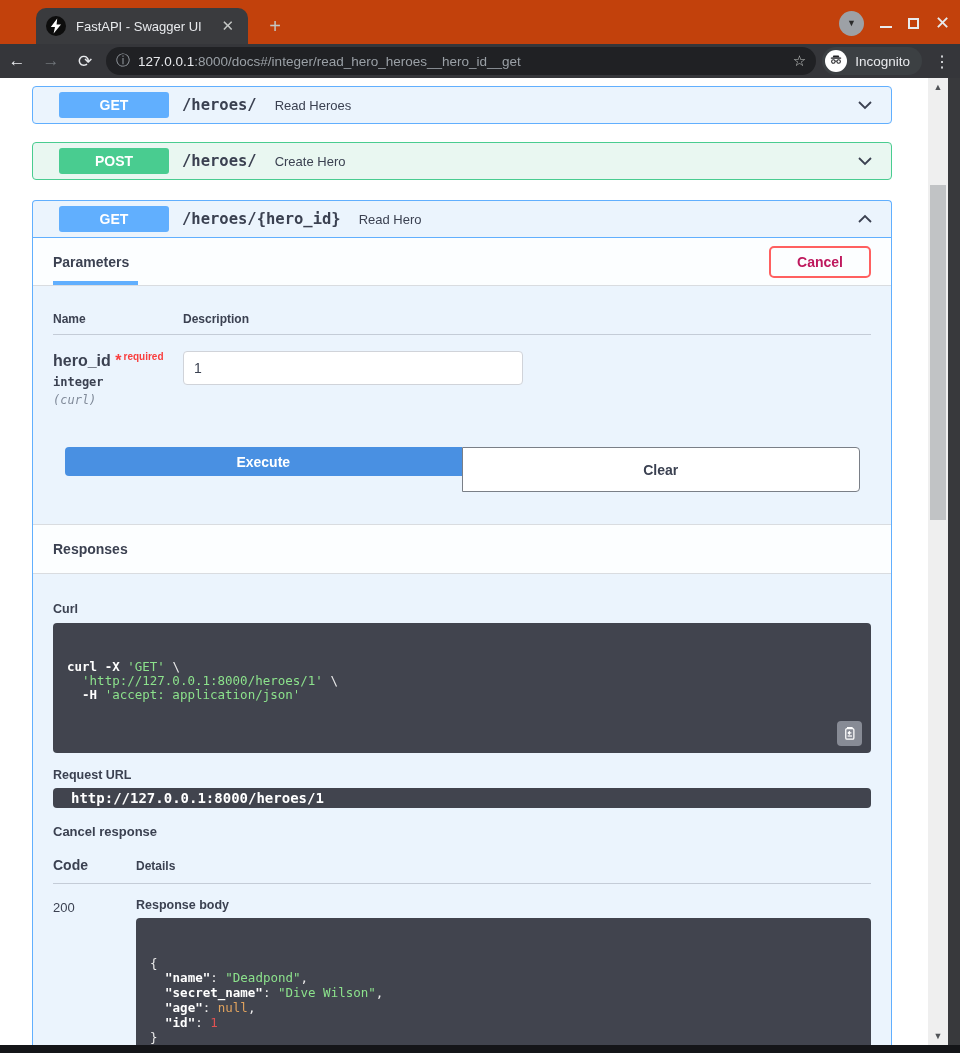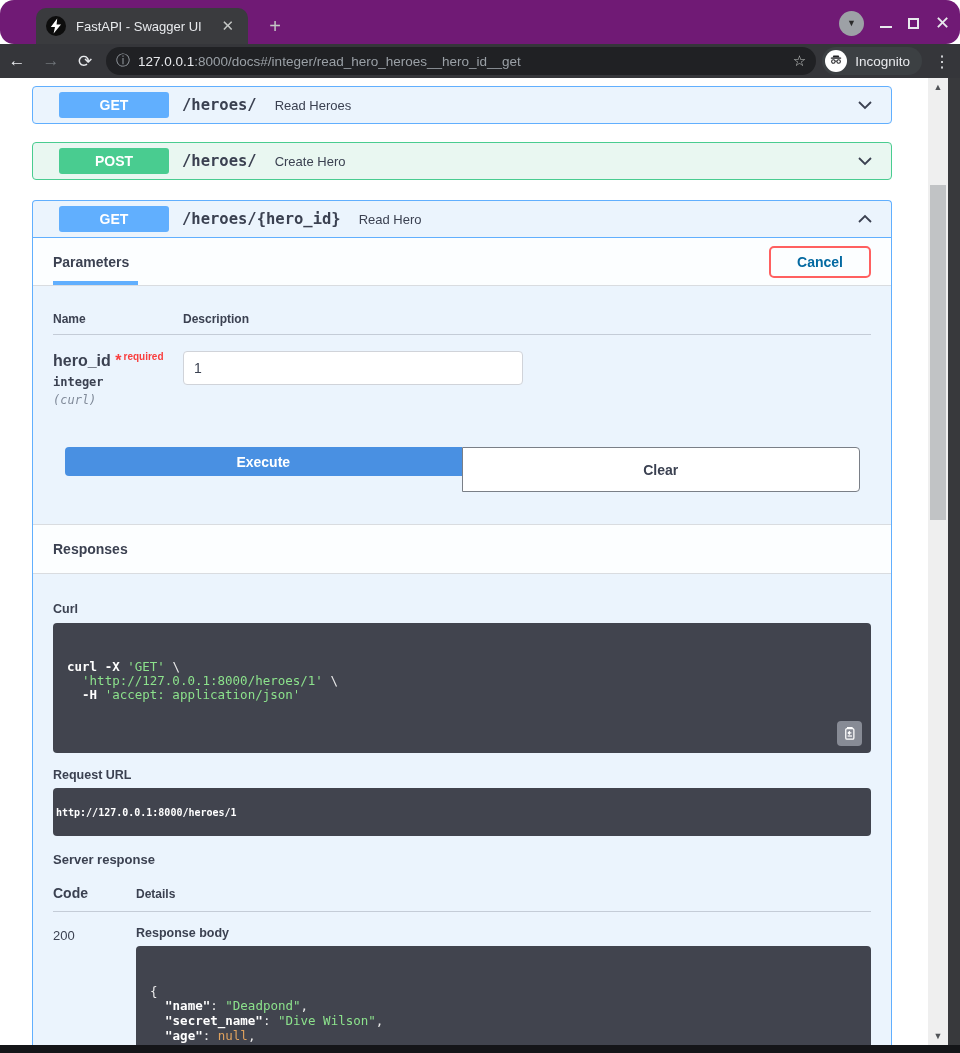--- a/index.html
+++ b/index.html
@@ -1,20 +1,20 @@
 <!DOCTYPE html>
 <html><head>
 <meta charset="utf-8">
 <style>
   * { margin:0; padding:0; box-sizing:border-box; }
   html,body { width:960px; height:1053px; }
   body { font-family:"Liberation Sans", sans-serif; position:relative; width:960px; height:1053px; background:#fff; overflow:hidden; }
 
   
-  .titlebar { position:absolute; left:0; top:0; width:960px; height:44px; background:#701a75;border-radius:14px; }
+  .titlebar { position:absolute; left:0; top:0; width:960px; height:44px; background:#c2410c; }
   .tab { position:absolute; left:36px; top:8px; width:212px; height:36px; background:#3a3b3e; border-radius:10px 10px 0 0; display:flex; align-items:center; padding:0 10px; }
   .tab-favicon { width:20px; height:20px; margin-right:10px; flex:0 0 auto; }
   .tab-title { color:#e8eaed; font-size:13px; white-space:nowrap; overflow:hidden; flex:1; }
   .tab-close { color:#c4c7c5; font-size:15px; padding:0 4px; cursor:default; }
   .newtab-btn { position:absolute; left:262px; top:14px; width:26px; height:26px; color:#c4c7c5; font-size:20px; line-height:24px; text-align:center; }
   .win-controls { position:absolute; right:10px; top:10px; height:26px; display:flex; align-items:center; gap:16px; }
   .circle-menu-btn { width:25px; height:25px; border-radius:50%; background:#9da1a6; display:flex; align-items:center; justify-content:center; color:#2b2b2b; font-size:11px; }
   .win-min { width:12px; height:2px; background:#e8eaed; margin-top:8px; }
   .win-max { width:11px; height:11px; border:2px solid #e8eaed; }
   .win-close { color:#e8eaed; font-size:18px; line-height:18px; }
@@ -55,21 +55,21 @@
   .method-badge { width:110px; height:26px; border-radius:3px; color:#fff; font-weight:bold; font-size:14px; display:flex; align-items:center; justify-content:center; flex:0 0 auto;margin-left:16px; }
   .method-badge.get { background:#61affe; }
   .method-badge.post { background:#49cc90; }
   .op-path { font-family:"DejaVu Sans Mono","Liberation Mono",monospace; font-weight:bold; font-size:15.5px; color:#3b4151; margin-left:13px;text-align:right; }
   .op-desc { font-size:13px; color:#3b4151; margin-left:18px; }
   .chevron { margin-left:auto; padding:0 6px; display:flex; align-items:center; }
 
   .section-header { position:relative; height:48px; background:rgba(255,255,255,.85); display:flex; align-items:center; padding:0 20px; border-bottom:1px solid rgba(59,65,81,.18); }
   .section-title { font-size:14px; font-weight:bold; color:#3b4151; }
   .tab-underline { position:absolute; left:20px; bottom:0; width:85px; height:4px; background:#61affe; }
-  .cancel-btn { margin-left:auto; border:2px solid #ff6060; color:#0369a1; background:transparent; border-radius:5px; font-weight:bold; font-size:14px; padding:6px 26px; font-family:inherit; }
+  .cancel-btn { margin-left:auto; border:2px solid #ff6060; color:#be185d; background:transparent; border-radius:5px; font-weight:bold; font-size:14px; padding:6px 26px; font-family:inherit; }
 
   .params-table { padding:26px 20px 0 20px; }
   .pt-headrow { display:flex; padding-bottom:8px; border-bottom:1px solid rgba(59,65,81,.22); }
   .pt-col-name { width:130px; flex:0 0 auto; }
   .pt-head { font-size:12px; font-weight:bold; color:#3b4151; }
   .pt-row { display:flex; padding-top:16px; min-height:112px; }
   .param-name { font-size:16px; font-weight:bold; color:#3b4151; }
   .req-star { color:#f93e3e; }
   .req-label { color:#f93e3e; font-size:10px; vertical-align:super; margin-left:2px; }
   .param-type { font-family:"DejaVu Sans Mono","Liberation Mono",monospace; font-size:12px; font-weight:bold; color:#3b4151; margin-top:5px; }
@@ -84,21 +84,21 @@
 
   .responses-inner { padding:28px 20px 0 20px; }
   .block-label { font-size:12.5px; font-weight:bold; color:#3b4151; margin-bottom:7px; }
   .dark-block { position:relative; background:#41444e; border-radius:4px; padding:9px 44px 9px 14px; font-family:"DejaVu Sans Mono","Liberation Mono",monospace; font-size:12.5px; line-height:14px; white-space:pre; }
   .tk-w { color:#ececec; }
   .tk-wb { color:#ffffff; font-weight:bold; }
   .tk-g { color:#8ce28c; }
   .tk-o { color:#e0a25e; }
   .tk-r { color:#e05252; }
   .copy-btn { position:absolute; right:9px; bottom:7px; width:25px; height:25px; background:#878b95; border:none; border-radius:4px; display:flex; align-items:center; justify-content:center; }
-  .url-block { background:#41444e; border-radius:4px; height:48px; display:flex; align-items:center; padding:0 3px; font-family:"DejaVu Sans Mono","Liberation Mono",monospace; font-size:10px; font-weight:bold; color:#fff; margin-top:6px; }
+  .url-block { background:#41444e; border-radius:4px; height:20px; display:flex; align-items:center; padding:0 18px; font-family:"DejaVu Sans Mono","Liberation Mono",monospace; font-size:14px; font-weight:bold; color:#fff; margin-top:6px; }
   .server-resp-label { font-size:13px; font-weight:bold; color:#3b4151; margin-top:16px; }
   .code-headrow { display:flex; align-items:baseline; margin-top:18px; padding-bottom:10px; border-bottom:1px solid rgba(59,65,81,.22); }
   .code-col { width:83px; flex:0 0 auto; }
   .code-head { font-size:14px; font-weight:bold; color:#3b4151; }
   .details-head { font-size:12px; font-weight:bold; color:#3b4151; }
   .status-row { display:flex; margin-top:14px; }
   .status-code { font-size:13px; color:#3b4151; padding-top:2px; }
   .details-col { flex:1; min-width:0; }
   .body-block { margin-top:6px; line-height:14.8px; padding-bottom:12px; }
 </style>
@@ -236,21 +236,21 @@
                 <path d="M9 4 V2.5 h7 V4"></path>
               <path d="M15 11 h-5 M12.5 8.5 L10 11 l2.5 2.5"></path>
                 <path d="M9 16 h7"></path>
             </svg>
           </button>
         </div>
 
         <div class="block-label" style="margin-top:15px; margin-bottom:0;">Request URL</div>
         <div class="url-block">http://127.0.0.1:8000/heroes/1</div>
 
-        <div class="server-resp-label">Server response</div>
+        <div class="server-resp-label">Cancel response</div>
         <div class="code-headrow">
           <div class="code-col code-head">Code</div>
           <div class="details-head">Details</div>
         </div>
 
         <div class="status-row">
           <div class="code-col status-code">200</div>
           <div class="details-col">
             <div class="block-label" style="margin-bottom:0;">Response body</div>
             <div class="dark-block body-block">

